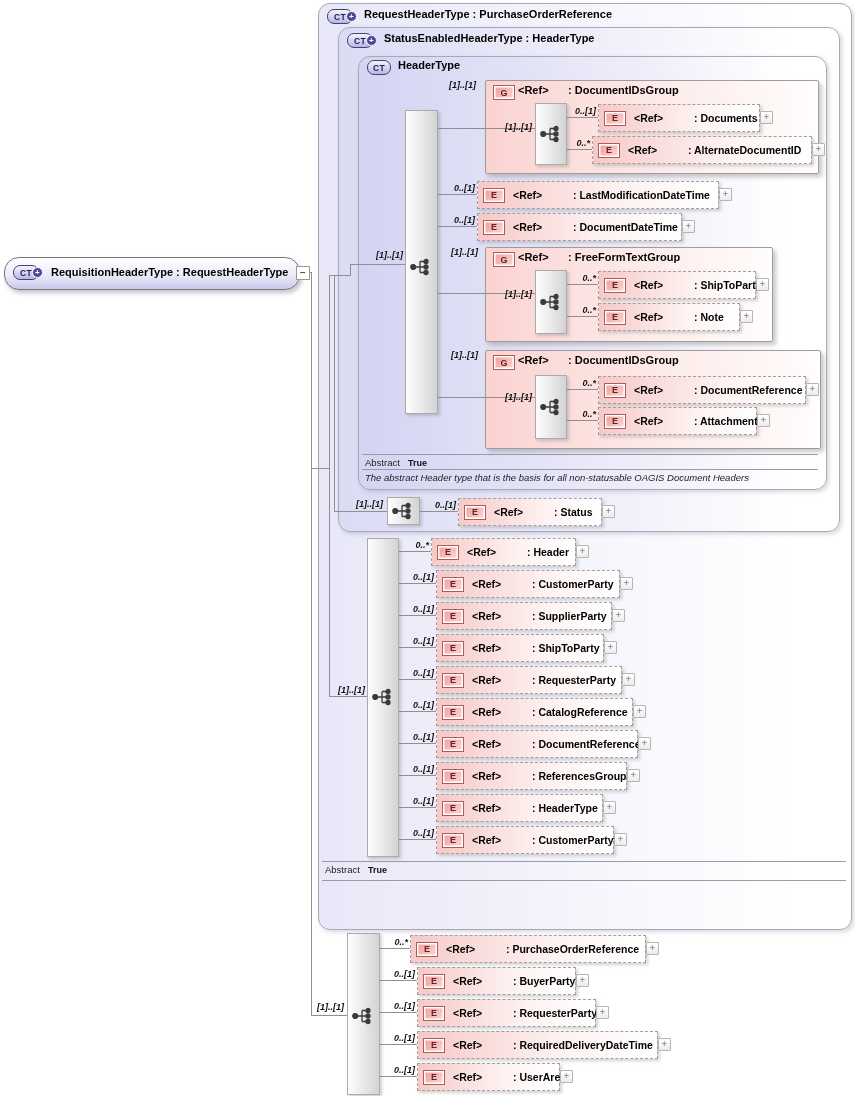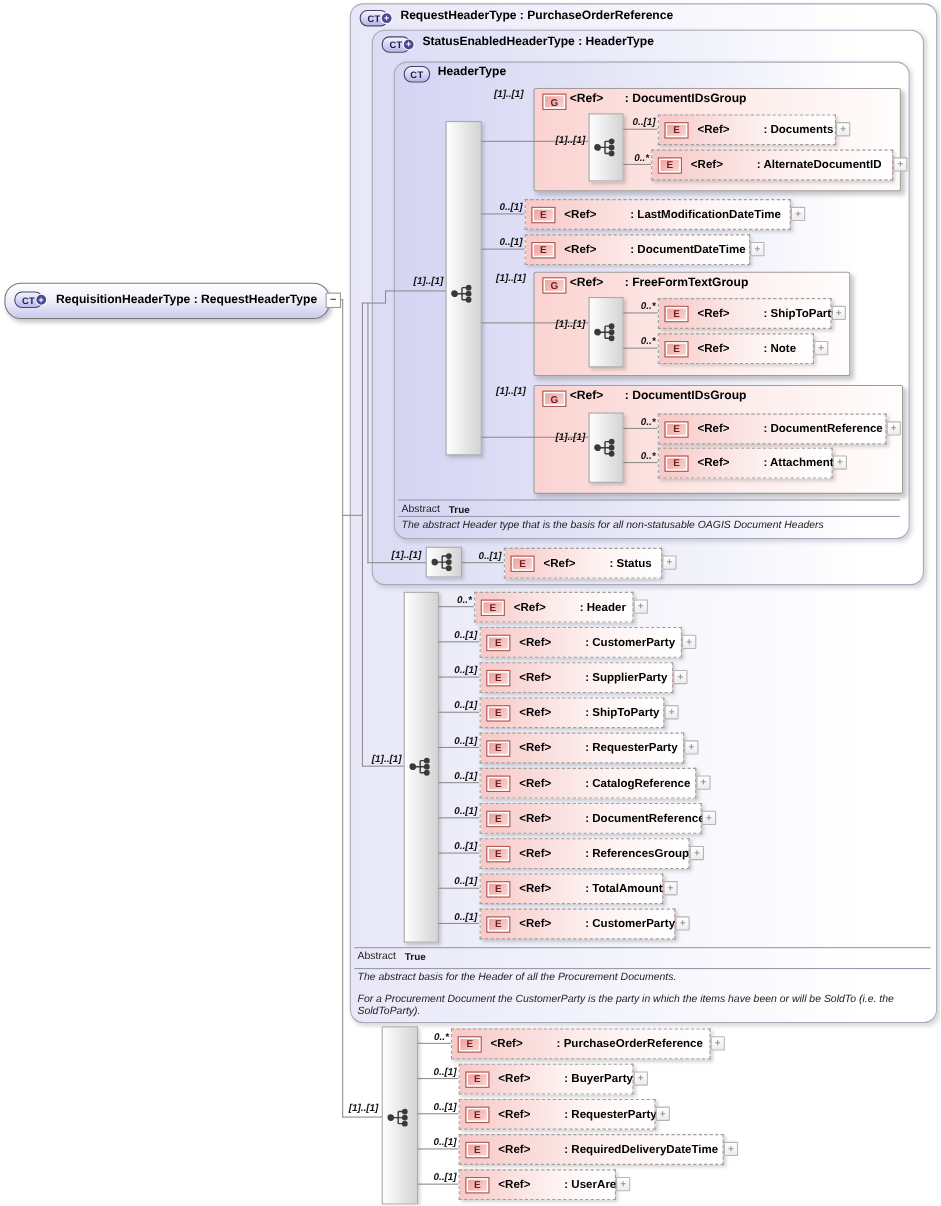--- a/index.html
+++ b/index.html
@@ -349,21 +349,21 @@
       <span class="eb">E</span>
       <span class="rf">&lt;Ref&gt;</span>
       <span class="nm">: ReferencesGroup</span>
     </div>
   <span class="card" style="left:398px;top:764px;width:36px">0..[1]</span>
   <span class="plus" style="left:627px;top:769px">+</span>
 
   <div class="el" style="left:436px;top:794px;width:165px">
       <span class="eb">E</span>
       <span class="rf">&lt;Ref&gt;</span>
-      <span class="nm">: TotalAmount</span>
+      <span class="nm">: HeaderType</span>
     </div>
   <span class="card" style="left:398px;top:796px;width:36px">0..[1]</span>
   <span class="plus" style="left:603px;top:801px">+</span>
 
   <div class="el" style="left:436px;top:826px;width:176px">
       <span class="eb">E</span>
       <span class="rf">&lt;Ref&gt;</span>
       <span class="nm">: CustomerParty</span>
     </div>
   <span class="card" style="left:398px;top:828px;width:36px">0..[1]</span>
@@ -412,22 +412,20 @@
   <div class="hr" style="left:362px;top:454px;width:456px"></div>
   <span class="abst" style="left:365px;top:457px">Abstract</span>
   <span class="abstv" style="left:408px;top:458px">True</span>
   <div class="hr" style="left:362px;top:469px;width:456px"></div>
   <div class="desc" style="left:365px;top:472px;width:455px">The abstract Header type that is the basis for all non-statusable OAGIS Document Headers</div>
 
   <div class="hr" style="left:322px;top:861px;width:524px"></div>
   <span class="abst" style="left:325px;top:864px">Abstract</span>
   <span class="abstv" style="left:368px;top:865px">True</span>
   <div class="hr" style="left:322px;top:880px;width:524px"></div>
-  <div class="desc" style="left:325px;top:883px;width:515px">The abstract basis for the Header of all the Procurement Documents.</div>
-  <div class="desc" style="left:325px;top:903px;width:500px">For a Procurement Document the CustomerParty is the party in which the items have been or will be SoldTo (i.e. the SoldToParty).</div>
 
   <div class="rootp" style="left:4px;top:257px;width:294px;height:31px"></div>
   <span class="ctb" style="left:13px;top:265px">
       <span>CT</span>
       <span class="ctp">+</span>
     </span>
   <span class="rootlbl" style="left:51px;top:266px">RequisitionHeaderType : RequestHeaderType</span>
   <span class="minus" style="left:296px;top:266px">−</span>
 
 </div>

